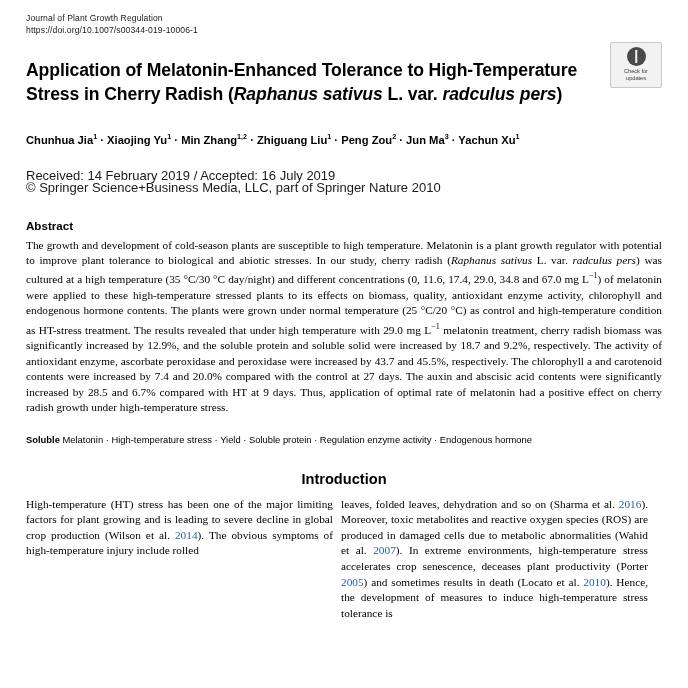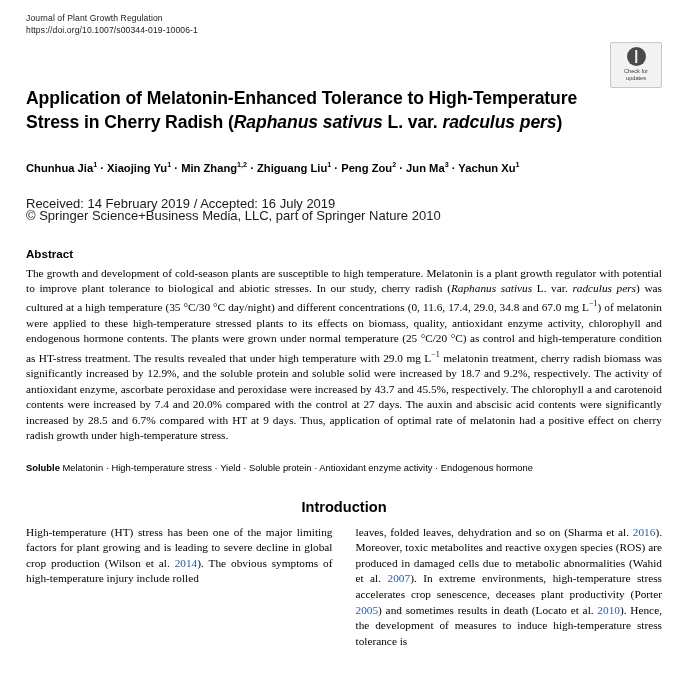--- a/index.html
+++ b/index.html
@@ -70,21 +70,21 @@
   }
   .crossmark .cm-text {
     margin-top: 2px;
     font-family: "Liberation Sans", sans-serif;
     font-size: 5.6px;
     line-height: 6.6px;
     text-align: center;
     color: #3a3a3a;
   }
   .title {
-    margin-top: 50px;
+    margin-top: 22px;
     font-family: "Liberation Sans", sans-serif;
     font-size: 17.6px;
     line-height: 24px;
     font-weight: bold;
     color: #000;
     letter-spacing: -0.1px;
     max-width: 600px;
   }
   .title .ital {
     font-style: italic;
@@ -137,21 +137,21 @@
     font-weight: bold;
   }
   .intro-head {
     margin-top: 24px;
     font-size: 14.6px;
     text-align: center;
   }
   .cols {
     margin-top: 10px;
     display: flex;
-    gap: 23px;
+    gap: 8px;
   }
   .col {
     width: 307px;
     font-size: 11.3px;
     line-height: 15.6px;
     text-align: justify;
   }
   .col p { margin: 0; }
   .lnk { color: #2a5d9e; }
 </style>
@@ -185,21 +185,21 @@
   </div>
 
   <div class="section-head abstract-head">Abstract</div>
 
   <div class="abstract-body">
     <span>The growth and development of cold-season plants are susceptible to high temperature. Melatonin is a plant growth regulator with potential to improve plant tolerance to biological and abiotic stresses. In our study, cherry radish (</span><span class="ital">Raphanus sativus</span><span> L. var. </span><span class="ital">radculus pers</span><span>) was cultured at a high temperature (35 °C/30 °C day/night) and different concentrations (0, 11.6, 17.4, 29.0, 34.8 and 67.0 mg L<sup style="font-size:0.72em">−1</sup>) of melatonin were applied to these high-temperature stressed plants to its effects on biomass, quality, antioxidant enzyme activity, chlorophyll and endogenous hormone contents. The plants were grown under normal temperature (25 °C/20 °C) as control and high-temperature condition as HT-stress treatment. The results revealed that under high temperature with 29.0 mg L<sup style="font-size:0.72em">−1</sup> melatonin treatment, cherry radish biomass was significantly increased by 12.9%, and the soluble protein and soluble solid were increased by 18.7 and 9.2%, respectively. The activity of antioxidant enzyme, ascorbate peroxidase and peroxidase were increased by 43.7 and 45.5%, respectively. The chlorophyll a and carotenoid contents were increased by 7.4 and 20.0% compared with the control at 27 days. The auxin and abscisic acid contents were significantly increased by 28.5 and 6.7% compared with HT at 9 days. Thus, application of optimal rate of melatonin had a positive effect on cherry radish growth under high-temperature stress.</span>
   </div>
 
   <div class="keywords">
     <span class="kw-label">Soluble</span>
-    <span>Melatonin · High-temperature stress · Yield · Soluble protein · Antioxidant enzyme activity · Endogenous hormone</span>
+    <span>Melatonin · High-temperature stress · Yield · Soluble protein · Regulation enzyme activity · Endogenous hormone</span>
   </div>
 
   <div class="section-head intro-head">Introduction</div>
 
   <div class="cols">
     <div class="col">
       <p><span>High-temperature (HT) stress has been one of the major limiting factors for plant growing and is leading to severe decline in global crop production (Wilson et al. </span><span class="lnk">2014</span><span>). The obvious symptoms of high-temperature injury include rolled</span></p>
     </div>
     <div class="col">
       <p><span>leaves, folded leaves, dehydration and so on (Sharma et al. </span><span class="lnk">2016</span><span>). Moreover, toxic metabolites and reactive oxygen species (ROS) are produced in damaged cells due to metabolic abnormalities (Wahid et al. </span><span class="lnk">2007</span><span>). In extreme environments, high-temperature stress accelerates crop senescence, deceases plant productivity (Porter </span><span class="lnk">2005</span><span>) and sometimes results in death (Locato et al. </span><span class="lnk">2010</span><span>). Hence, the development of measures to induce high-temperature stress tolerance is</span></p>

